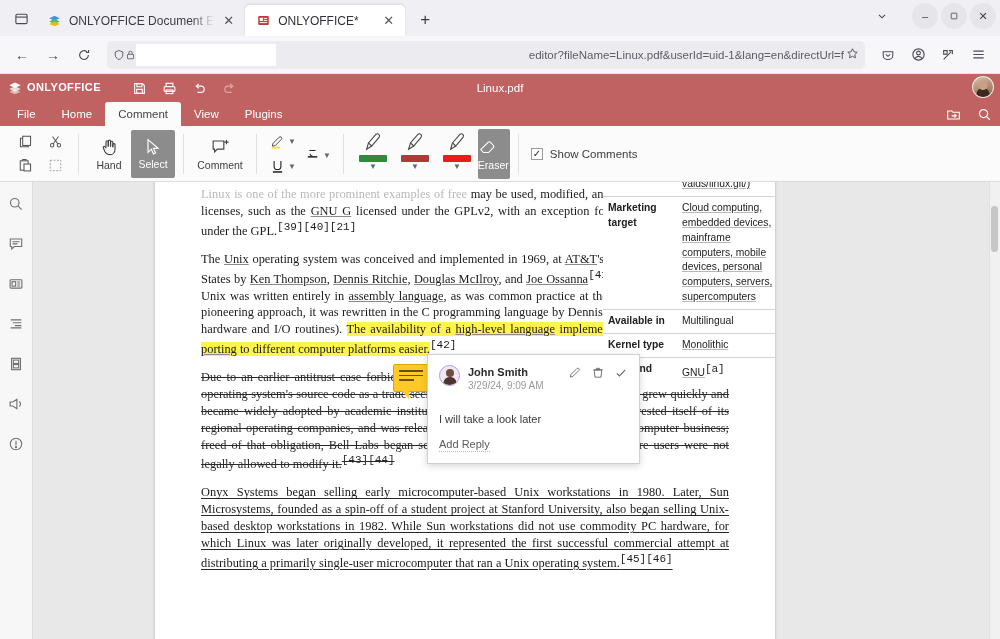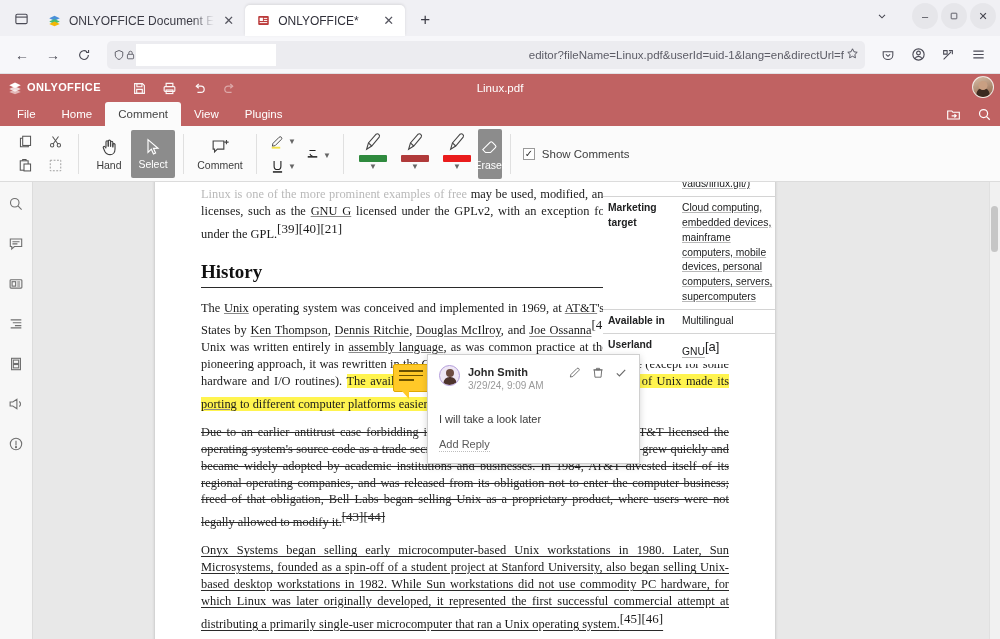--- a/index.html
+++ b/index.html
@@ -204,22 +204,22 @@
   .mark-row { display: flex; align-items: center; gap: 2px; height: 21px; }
   .caret { font-size: 8px; color: #666; }
   .penbtn {
     width: 42px; height: 50px;
     display: flex; flex-direction: column; align-items: center; justify-content: flex-start;
     padding-top: 2px; gap: 2px;
   }
   .pen-color { width: 28px; height: 7px; border-radius: 1px; }
   .pen-caret { font-size: 8px; color: #666; line-height: 6px;}
   .eraserbtn {
-    width: 24px; height: 50px;
-    display: flex; flex-direction: column; align-items: center; justify-content: center;
+    width: 32px; height: 50px;
+    display: flex; flex-direction: column; align-items: flex-start; justify-content: center;
     gap: 3px; background: #8c8c8c; color: #fff; font-size: 10.5px; border-radius: 2px;
   }
   .showcomments { display: flex; align-items: center; gap: 7px; padding-left: 10px; font-size: 11.5px; color: #3d3d3d;}
   .cbox {
     width: 12px; height: 12px; border: 1px solid #9a9a9a; background:#fff;
     display:flex; align-items:center; justify-content:center; font-size:10px; color:#2b2b2b;
   }
 
   
   .workspace { height: 459px; display: flex; background: #e8e8e8; position: relative; }
@@ -244,21 +244,21 @@
   .doc {
     font-family: "Liberation Serif", serif;
     font-size: 12.4px;
     line-height: 1.36;
     color: #1a1a1a;
     text-align: justify;
   }
   .doc p { margin-bottom: 11px; }
   .doc .hl { background: #fff44f; }
   .doc u.ul, .doc .link { text-decoration: underline; text-decoration-color: #8a8a8a; }
-  .sup { font-size: 13px; vertical-align: super; }
+  .sup { font-size: 11px; vertical-align: super; font-family: Liberation Mono, monospace; }
   .h2 {
     font-family: "Liberation Serif", serif;
     font-size: 19px; font-weight: bold;
     border-bottom: 1.6px solid #2a2a2a;
     padding-bottom: 2px; margin: 16px 0 12px 0;
     color: #111;
   }
   .h3 {
     font-family: "Liberation Sans", sans-serif;
     font-size: 13.5px; font-weight: bold;
@@ -721,21 +721,20 @@
       <div class="doc">
 
         <p>
           <span class="cutline" style="color:#b9b9b9;">Linux is one of the more prominent examples of free</span>
           <span>may be used, modified, and distributed c</span>
           <span>respective licenses, such as the </span><span class="link">GNU G</span>
           <span>licensed under the GPLv2, with an exception fo</span>
           <span>calls not to be licensed under the GPL.</span><span class="sup">[39][40][21]</span>
         </p>
 
-        <div class="h2">History</div>
 
 
         <p>
           <span>The </span><span class="link">Unix</span><span> operating system was conceived and implemented in 1969, at </span><span class="link">AT&amp;T</span><span>'s </span><span class="link">Bell Labs</span><span>, in the United States by </span><span class="link">Ken Thompson</span><span>, </span><span class="link">Dennis Ritchie</span><span>, </span><span class="link">Douglas McIlroy</span><span>, and </span><span class="link">Joe Ossanna</span><span class="sup">[41]</span><span> First released in 1971, Unix was written entirely in </span><span class="link">assembly language</span><span>, as was common practice at the time. In 1973, in a key pioneering approach, it was rewritten in the C programming language by Dennis Ritchie (except for some hardware and I/O routines). </span><span class="hl">The availability of a </span><span class="hl link">high-level language</span><span class="hl"> implementation of Unix made its </span><span class="hl link">porting</span><span class="hl"> to different computer platforms easier.</span><span class="sup">[42]</span>
         </p>
 
         <p class="struck">
           <span>Due to an earlier antitrust case forbidding it from entering the computer business, AT&amp;T licensed the operating system's source code as a trade secret to anyone who asked. As a result, Unix grew quickly and became widely adopted by academic institutions and businesses. In 1984, AT&amp;T divested itself of its regional operating companies, and was released from its obligation not to enter the computer business; freed of that obligation, Bell Labs began selling Unix as a proprietary product, where users were not legally allowed to modify it.</span><span class="sup">[43][44]</span>
         </p>
 
@@ -751,20 +750,24 @@
             <td class="k"></td>
             <td class="v"><span class="lk">el.org/pub/scm/li nux/kernel/git/tor valds/linux.git/)</span></td>
           </tr>
           <tr>
             <td class="k">Marketing target</td>
             <td class="v"><span class="lk">Cloud computing, embedded devices, mainframe computers, mobile devices, personal computers, servers, supercomputers</span></td>
           </tr>
           <tr>
             <td class="k">Available in</td>
             <td class="v">Multilingual</td>
+          </tr>
+          <tr>
+            <td class="k">Kernel type</td>
+            <td class="v"><span class="lk">Monolithic</span></td>
           </tr>
           <tr>
             <td class="k">Userland</td>
             <td class="v"><span class="lk">GNU</span><span class="sup">[a]</span></td>
           </tr>
         </tbody>
           </table>
       </div>
     </div>
 

